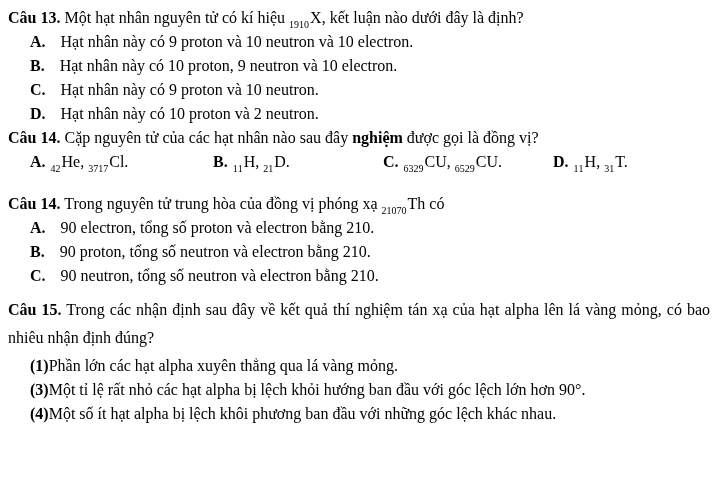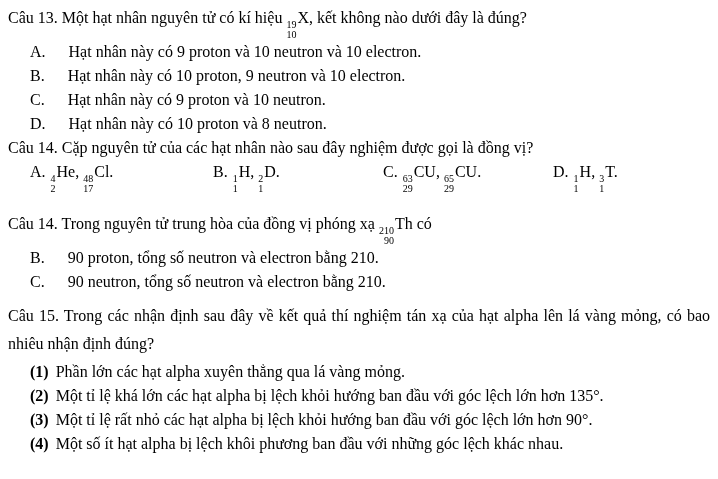--- a/index.html
+++ b/index.html
@@ -7,71 +7,71 @@
     width: 718px; height: 479px;
     background: #ffffff;
     overflow: hidden;
     font-family: "Liberation Serif", serif;
     font-size: 16px;
     color: #000000;
   }
   .doc { padding: 6px 8px 0 8px; }
   p { margin: 0; }
   .line { line-height: 24px; }
-  b { font-weight: normal; }
+  b { font-weight: bold; }
   .option { padding-left: 22px; }
-  .opt-text { margin-left: 23px; }
+  .opt-text { margin-left: 15px; }
   .optrow {
     display: grid;
     grid-template-columns: 183px 170px 170px 1fr;
     padding-left: 22px;
     line-height: 24px;
   }
   .q14b-head { margin-top: 18px; }
   .q15-para { margin-top: 8px; line-height: 28px; text-align: justify; }
   .stmt { padding-left: 22px; line-height: 24px; }
   .stmt-first { margin-top: 2px; }
   .stmt-num { font-weight: bold; }
-  .stmt-text { margin-left: 7px; }
+  .stmt-text { }
   
   .iso { white-space: nowrap; }
   .iso-ml { margin-left: 5px; }
   .iso-nums {
     display: inline-flex;
-    flex-direction: column;
+    flex-direction: row;
     align-items: flex-end;
     font-size: 10px;
     line-height: 10px;
     vertical-align: -5px;
     margin-right: 1px;
   }
 </style>
 </head>
 <body>
 
 <div class="doc">
 
   <p class="line"><b>Câu 13.</b><span> Một hạt nhân nguyên tử có kí hiệu </span><span class="iso"><span class="iso-nums">
           <span>19</span>
           <span>10</span>
-        </span><span>X</span></span><span>, kết không nào dưới đây là đúng?</span></p>
+        </span><span>X</span></span><span>, kết luận nào dưới đây là định?</span></p>
 
   <p class="line option"><b>A.</b><span class="opt-text">Hạt nhân này có 9 proton và 10 neutron và 10 electron.</span></p>
   <p class="line option"><b>B.</b><span class="opt-text">Hạt nhân này có 10 proton, 9 neutron và 10 electron.</span></p>
   <p class="line option"><b>C.</b><span class="opt-text">Hạt nhân này có 9 proton và 10 neutron.</span></p>
-  <p class="line option"><b>D.</b><span class="opt-text">Hạt nhân này có 10 proton và 8 neutron.</span></p>
+  <p class="line option"><b>D.</b><span class="opt-text">Hạt nhân này có 10 proton và 2 neutron.</span></p>
 
   <p class="line"><b>Câu 14.</b><span> Cặp nguyên tử của các hạt nhân nào sau đây </span><b>nghiệm</b><span> được gọi là đồng vị?</span></p>
 
   <div class="optrow">
     <span><b>A.</b><span class="iso iso-ml"><span class="iso-nums">
             <span>4</span>
             <span>2</span>
           </span><span>He</span></span><span>, </span><span class="iso"><span class="iso-nums">
-            <span>48</span>
+            <span>37</span>
             <span>17</span>
           </span><span>Cl</span></span><span>.</span></span>
     <span><b>B.</b><span class="iso iso-ml"><span class="iso-nums">
             <span>1</span>
             <span>1</span>
           </span><span>H</span></span><span>, </span><span class="iso"><span class="iso-nums">
             <span>2</span>
             <span>1</span>
           </span><span>D</span></span><span>.</span></span>
     <span><b>C.</b><span class="iso iso-ml"><span class="iso-nums">
@@ -85,26 +85,26 @@
             <span>1</span>
             <span>1</span>
           </span><span>H</span></span><span>, </span><span class="iso"><span class="iso-nums">
             <span>3</span>
             <span>1</span>
           </span><span>T</span></span><span>.</span></span>
   </div>
 
   <p class="line q14b-head"><b>Câu 14.</b><span> Trong nguyên tử trung hòa của đồng vị phóng xạ </span><span class="iso"><span class="iso-nums">
           <span>210</span>
-          <span>90</span>
+          <span>70</span>
         </span><span>Th</span></span><span> có</span></p>
 
+  <p class="line option"><b>A.</b><span class="opt-text">90 electron, tổng số proton và electron bằng 210.</span></p>
   <p class="line option"><b>B.</b><span class="opt-text">90 proton, tổng số neutron và electron bằng 210.</span></p>
   <p class="line option"><b>C.</b><span class="opt-text">90 neutron, tổng số neutron và electron bằng 210.</span></p>
 
   <p class="q15-para"><b>Câu 15.</b><span> Trong các nhận định sau đây về kết quả thí nghiệm tán xạ của hạt alpha lên lá vàng mỏng, có bao nhiêu nhận định đúng?</span></p>
 
   <p class="stmt stmt-first"><span class="stmt-num">(1)</span><span class="stmt-text">Phần lớn các hạt alpha xuyên thẳng qua lá vàng mỏng.</span></p>
-  <p class="stmt"><span class="stmt-num">(2)</span><span class="stmt-text">Một tỉ lệ khá lớn các hạt alpha bị lệch khỏi hướng ban đầu với góc lệch lớn hơn 135°.</span></p>
   <p class="stmt"><span class="stmt-num">(3)</span><span class="stmt-text">Một tỉ lệ rất nhỏ các hạt alpha bị lệch khỏi hướng ban đầu với góc lệch lớn hơn 90°.</span></p>
   <p class="stmt"><span class="stmt-num">(4)</span><span class="stmt-text">Một số ít hạt alpha bị lệch khôi phương ban đầu với những góc lệch khác nhau.</span></p>
 
 </div>
 
 </body></html>

